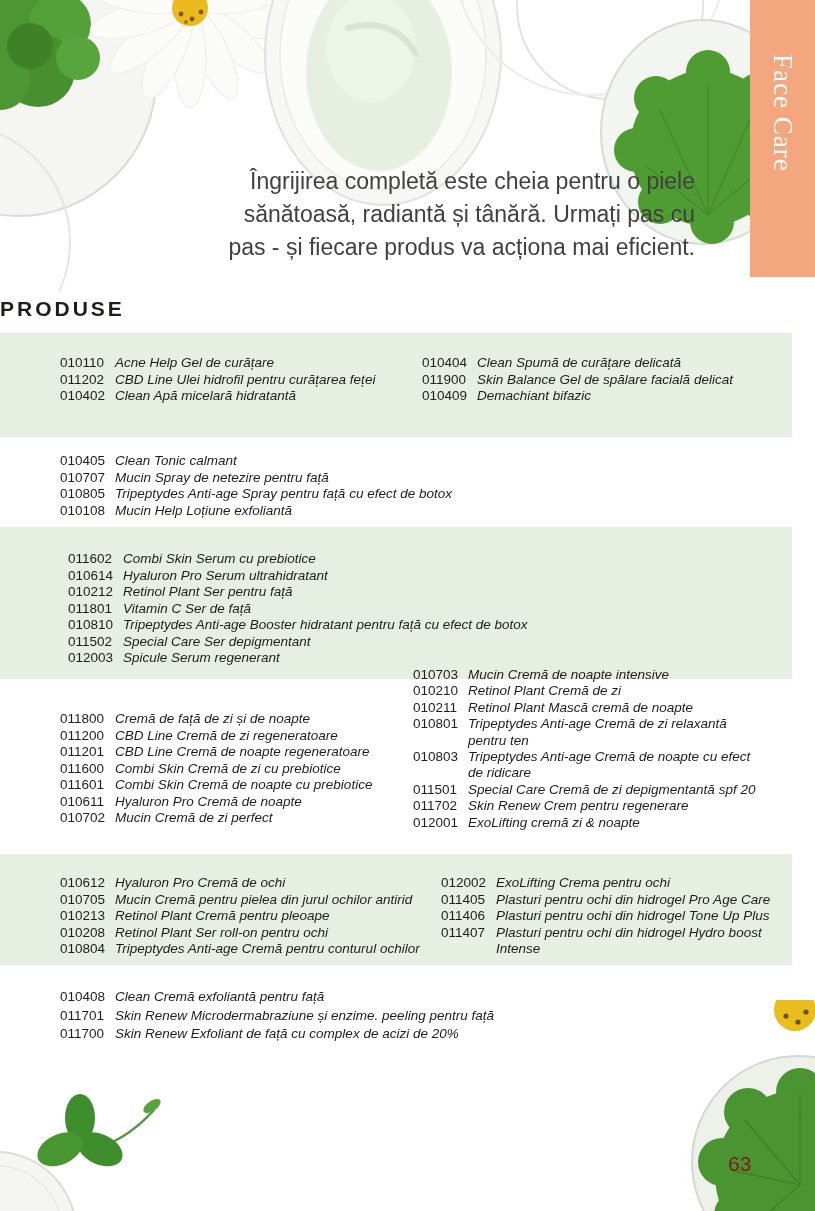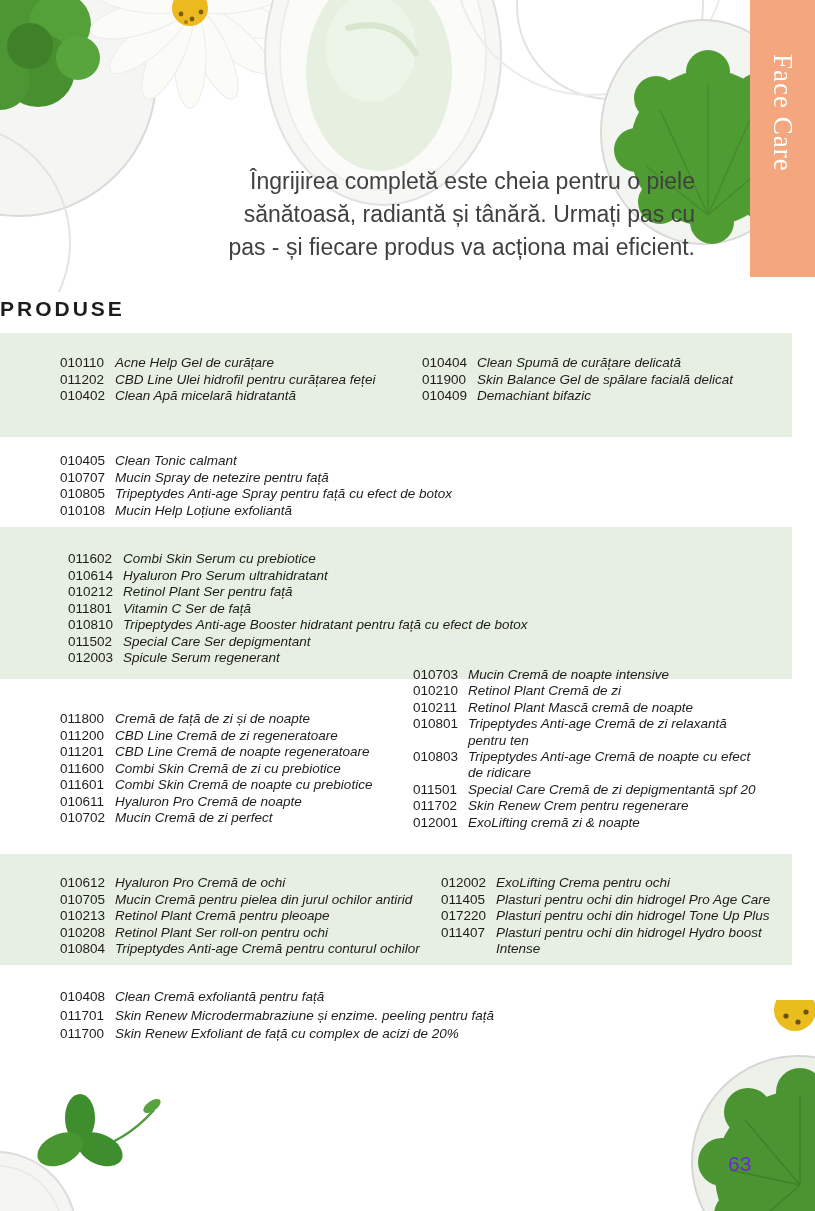--- a/index.html
+++ b/index.html
@@ -27,21 +27,21 @@
   
   .s0c0{left:60px;top:355px;width:360px;}
   .s0c1{left:422px;top:355px;width:365px;}
   .s1c0{left:60px;top:453px;width:500px;}
   .s2c0{left:68px;top:551px;width:560px;}
   .s3c0{left:60px;top:711px;width:355px;}
   .s3c1{left:413px;top:667px;width:380px;line-height:16.4px;}
   .s4c0{left:60px;top:875px;width:378px;}
   .s4c1{left:441px;top:875px;width:352px;}
   .s5c0{left:60px;top:988px;width:540px;line-height:18.5px;}
-  .pagenum{position:absolute;left:728px;top:1152px;font-size:21px;color:#6d28d9;}
+  .pagenum{position:absolute;left:728px;top:1152px;font-size:21px;color:#7f1d1d;}
 </style>
 </head>
 <body>
 
 <div class="page">
 
   <svg class="decor decor-top" width="815" height="292" viewBox="0 0 815 292">
 
     <g>
       <circle cx="18" cy="78" r="138" fill="#f5f6f4" stroke="#dadad8" stroke-width="2"></circle>
@@ -344,21 +344,21 @@
   <div class="plist s4c1">
       <div class="row">
         <span class="code">012002</span>
         <span class="pname">ExoLifting Crema pentru ochi</span>
       </div>
       <div class="row">
         <span class="code">011405</span>
         <span class="pname">Plasturi pentru ochi din hidrogel Pro Age Care</span>
       </div>
       <div class="row">
-        <span class="code">017220</span>
+        <span class="code">011406</span>
         <span class="pname">Plasturi pentru ochi din hidrogel Tone Up Plus</span>
       </div>
       <div class="row">
         <span class="code">011407</span>
         <span class="pname">Plasturi pentru ochi din hidrogel Hydro boost
 Intense</span>
       </div>
     </div>
   <div class="plist s5c0">
       <div class="row">

